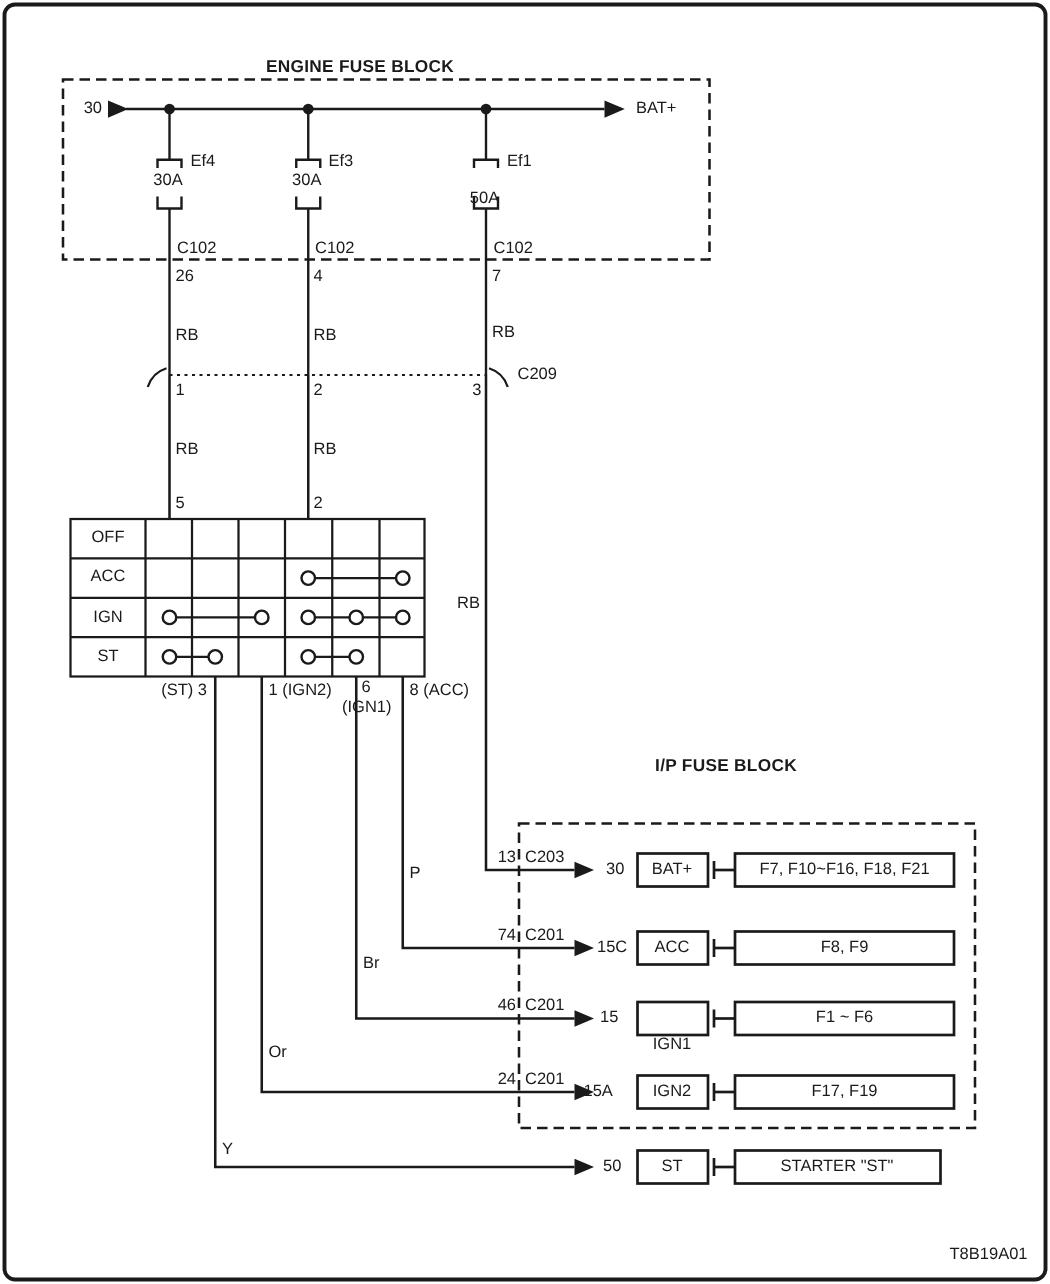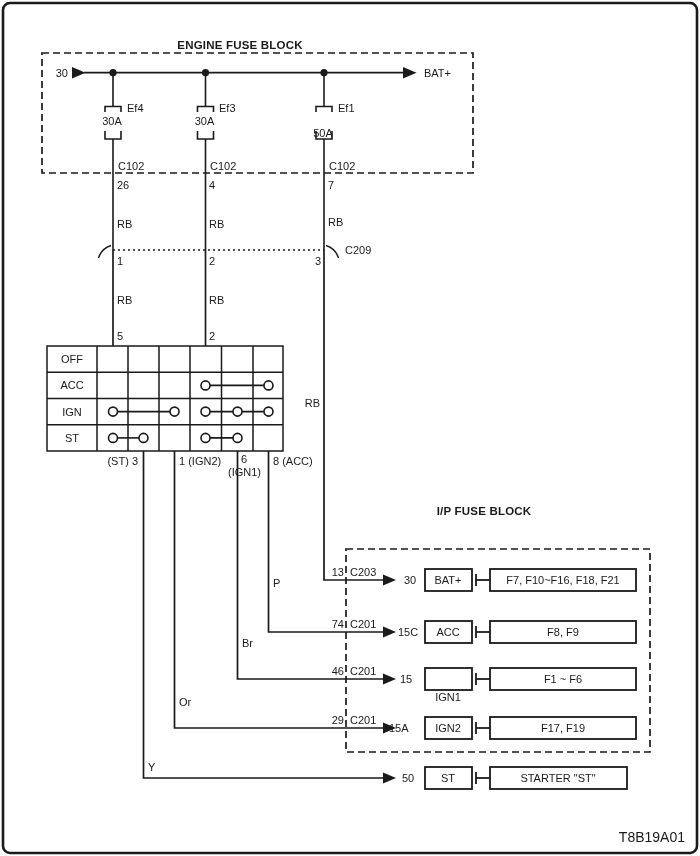--- a/index.html
+++ b/index.html
@@ -4,21 +4,21 @@
 <style>
   html,body{margin:0;padding:0;background:#fff;}
   .page{position:relative;width:700px;height:856px;background:#fff;
         font-family:"Liberation Sans","DejaVu Sans",sans-serif;color:#1a1a1a;overflow:hidden;}
   svg.wires{position:absolute;left:0;top:0;}
   .lbl{position:absolute;font-size:11px;line-height:1;white-space:nowrap;
        transform:translate(0,-50%);color:#1a1a1a;}
   .ctr{transform:translate(-50%,-50%);}
   .ra{transform:translate(-100%,-50%);}
   .bold{font-weight:bold;font-size:11.5px;letter-spacing:.2px;}
-  .tiny{font-size:14px;}
+  .tiny{font-size:11px;}
 </style>
 </head>
 <body>
 
 <div class="page">
 
   <svg class="wires" width="700" height="856" viewBox="0 0 700 856" fill="none" stroke="#1a1a1a">
 
     <rect x="3" y="3" width="694" height="850" rx="7" stroke-width="2.6"></rect>
 
@@ -203,21 +203,21 @@
   <span class="lbl" style="left:398px;top:632px">15C</span>
   <span class="lbl ctr" style="left:448px;top:632px">ACC</span>
   <span class="lbl ctr" style="left:563px;top:632px">F8, F9</span>
 
   <span class="lbl ra" style="left:344px;top:671px">46</span>
   <span class="lbl" style="left:350px;top:671px">C201</span>
   <span class="lbl" style="left:400px;top:679px">15</span>
   <span class="lbl ctr" style="left:448px;top:697px">IGN1</span>
   <span class="lbl ctr" style="left:563px;top:679px">F1 ~ F6</span>
 
-  <span class="lbl ra" style="left:344px;top:720px">29</span>
+  <span class="lbl ra" style="left:344px;top:720px">24</span>
   <span class="lbl" style="left:350px;top:720px">C201</span>
   <span class="lbl" style="left:389px;top:728px">15A</span>
   <span class="lbl ctr" style="left:448px;top:728px">IGN2</span>
   <span class="lbl ctr" style="left:563px;top:728px">F17, F19</span>
 
   <span class="lbl" style="left:402px;top:778px">50</span>
   <span class="lbl ctr" style="left:448px;top:778px">ST</span>
   <span class="lbl ctr" style="left:558px;top:778px">STARTER "ST"</span>
 
   <span class="lbl ra tiny" style="left:685px;top:837px">T8B19A01</span>

